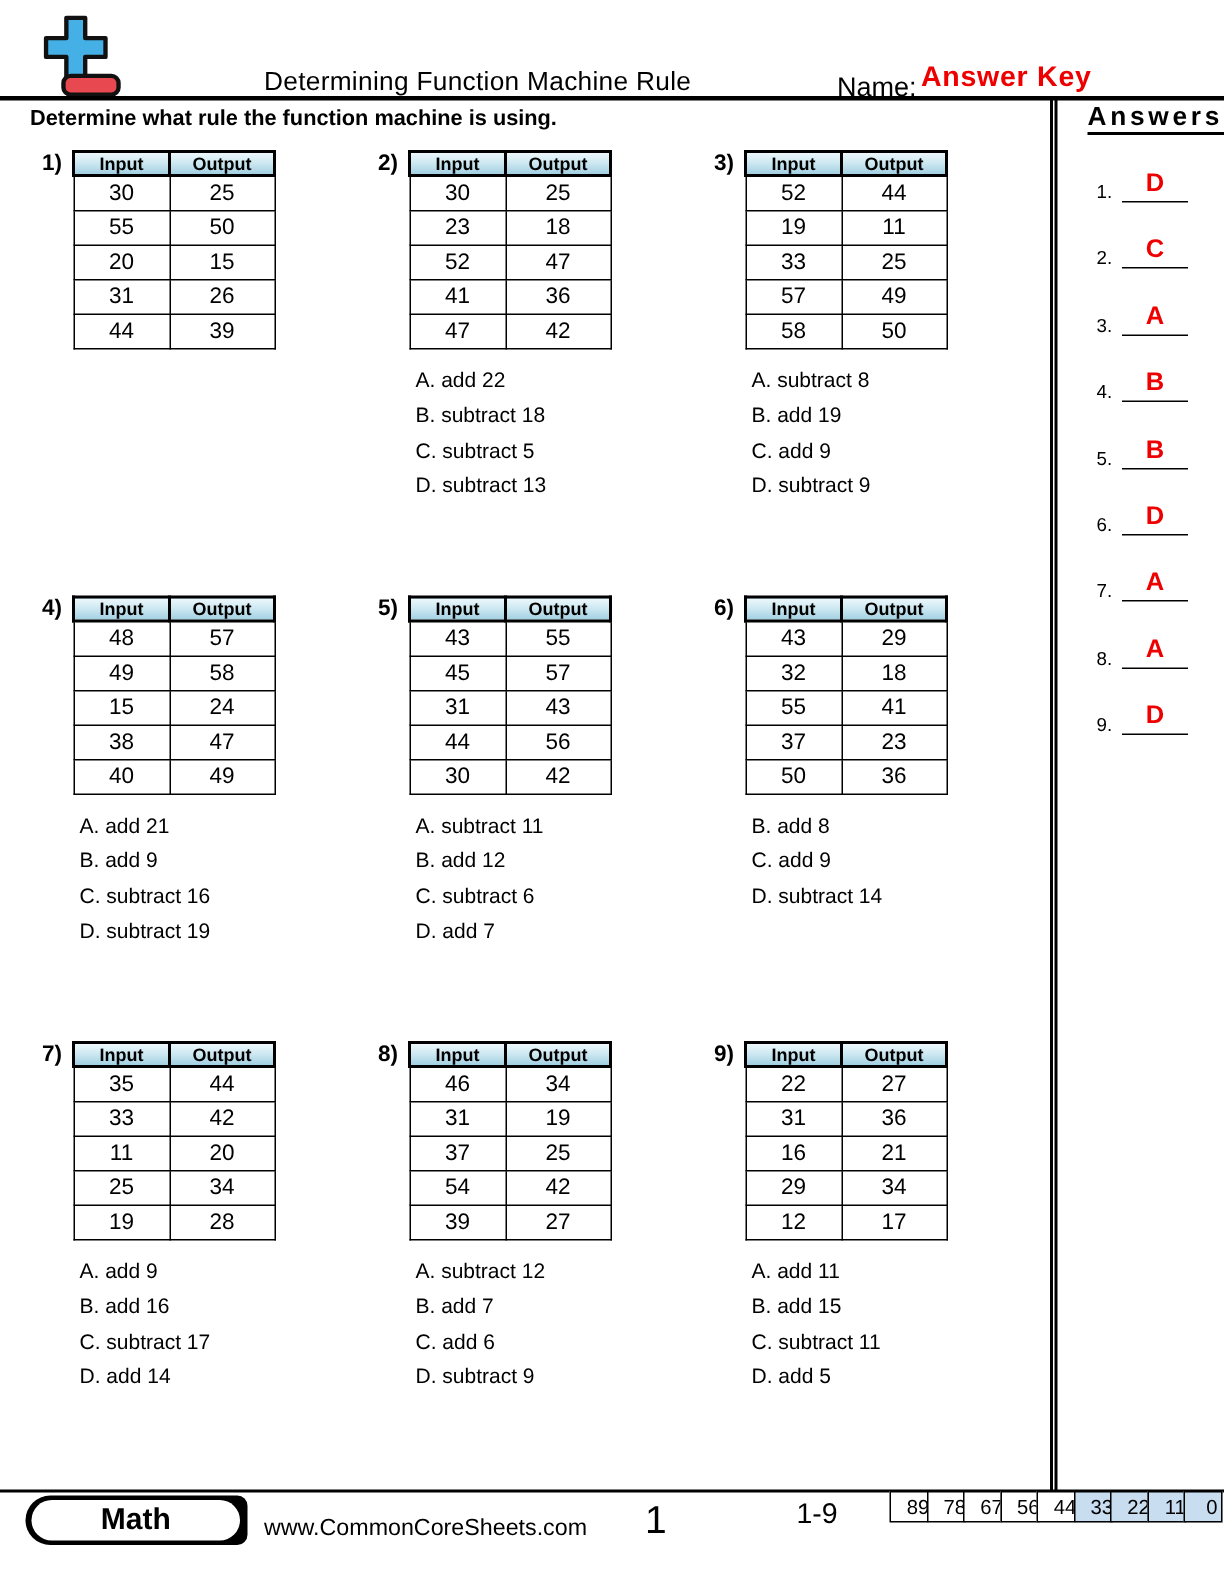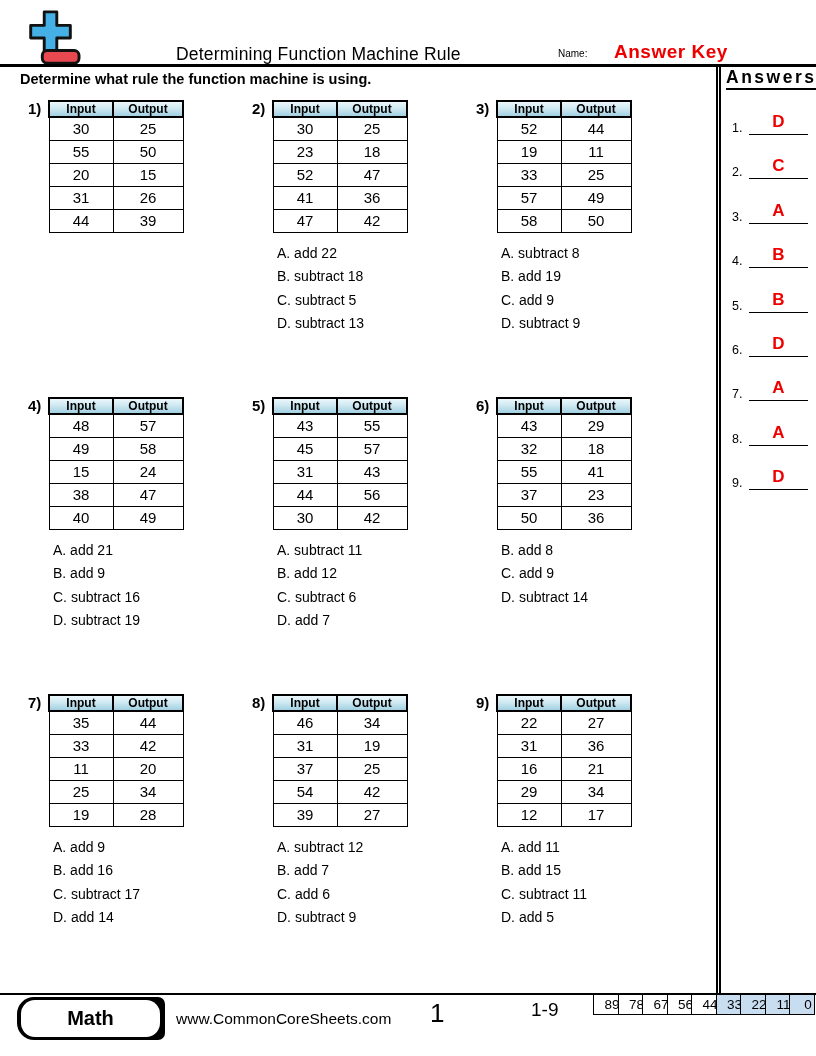--- a/index.html
+++ b/index.html
@@ -5,21 +5,21 @@
   * { margin:0; padding:0; box-sizing:border-box; }
   html,body { background:#fff; }
   .page {
     position:relative; width:816px; height:1056px; background:#fff;
     font-family:"Liberation Sans", sans-serif; color:#000; overflow:hidden;
   }
 
   
   .logo { position:absolute; left:20px; top:8px; }
   .page-title { position:absolute; left:176px; top:44px; font-size:17.5px; letter-spacing:.2px; }
-  .name-label { position:absolute; left:558px; top:48px; font-size:10px;text-align:right; }
+  .name-label { position:absolute; left:558px; top:48px; font-size:18px;text-align:right; }
   .name-value { position:absolute; left:614px; top:41px; font-size:19px; font-weight:bold;
                 color:var(--accent-red,#ee0000); letter-spacing:.5px; }
   .header-rule { position:absolute; left:0; top:64px; width:816px; height:3px; background:#000; }
   .instruction { position:absolute; left:20px; top:71px; font-size:14.5px; font-weight:bold; }
 
   
   .questions-grid {
     position:absolute; left:28px; top:98px; width:672px;
     display:grid; grid-template-columns:224px 224px 224px; grid-auto-rows:297px;
   }
@@ -34,34 +34,34 @@
   }
   table.io-table th + th { width:70px; }
   table.io-table td {
     height:23px; font-size:15px; text-align:center; border:1.5px solid #000; background:#fff;
   }
   .options { margin-left:25px; margin-top:9px; }
   .option { font-size:14px; line-height:23.5px; }
 
   
   .answers-panel {
-    position:absolute; left:716px; top:66px; width:92px; height:929px;
-    border-left:5px double #000; padding-left:5px;
+    position:absolute; left:700px; top:66px; width:92px; height:929px;
+    border-left:5px double #000; padding-left:20px;
   }
   .answers-title { display:inline-block; font-size:17.5px; font-weight:bold; letter-spacing:2.5px;
     border-bottom:2.5px solid #000; margin-top:1px; padding-right:1px; }
   .answers-list { margin-top:19px; }
   .answer-item { display:flex; align-items:flex-end; height:26px; margin-bottom:18.4px; }
   .a-num { font-size:12.5px; width:17px; margin-left:6px; flex:none; }
   .a-blank { width:62px; border-bottom:1.8px solid #000; display:flex; justify-content:center; align-items:flex-end; height:26px; }
   .a-letter { color:var(--accent-red,#ee0000); font-weight:bold; font-size:17px; line-height:1; padding-bottom:4px; }
 
   
   .footer-rule { position:absolute; left:0; top:993px; width:816px; height:2px; background:#000; }
-  .math-badge { position:absolute; left:17px; top:997px; width:148px; height:43px;
+  .math-badge { position:absolute; left:17px; top:997px; width:148px; height:33px;
     background:#000; border-radius:17px 7px 7px 17px; }
   .math-pill { position:absolute; left:4px; top:3px; right:5px; bottom:3px; background:#fff;
     border-radius:14px; display:flex; align-items:center; justify-content:center;
     font-size:20px; font-weight:bold; }
   .website { position:absolute; left:176px; top:1010px; font-size:15.5px; }
   .page-number { position:absolute; left:430px; top:998px; font-size:26px; }
   .score-range { position:absolute; left:531px; top:999px; font-size:19px; }
   .score-cells { position:absolute; right:1px; top:994px; display:flex; }
   .score-cell { width:26px; height:21px; border:1.5px solid #000; margin-left:-1.5px;
     display:flex; align-items:center; justify-content:center; font-size:13.5px; background:#fff;padding-left:12px; }

